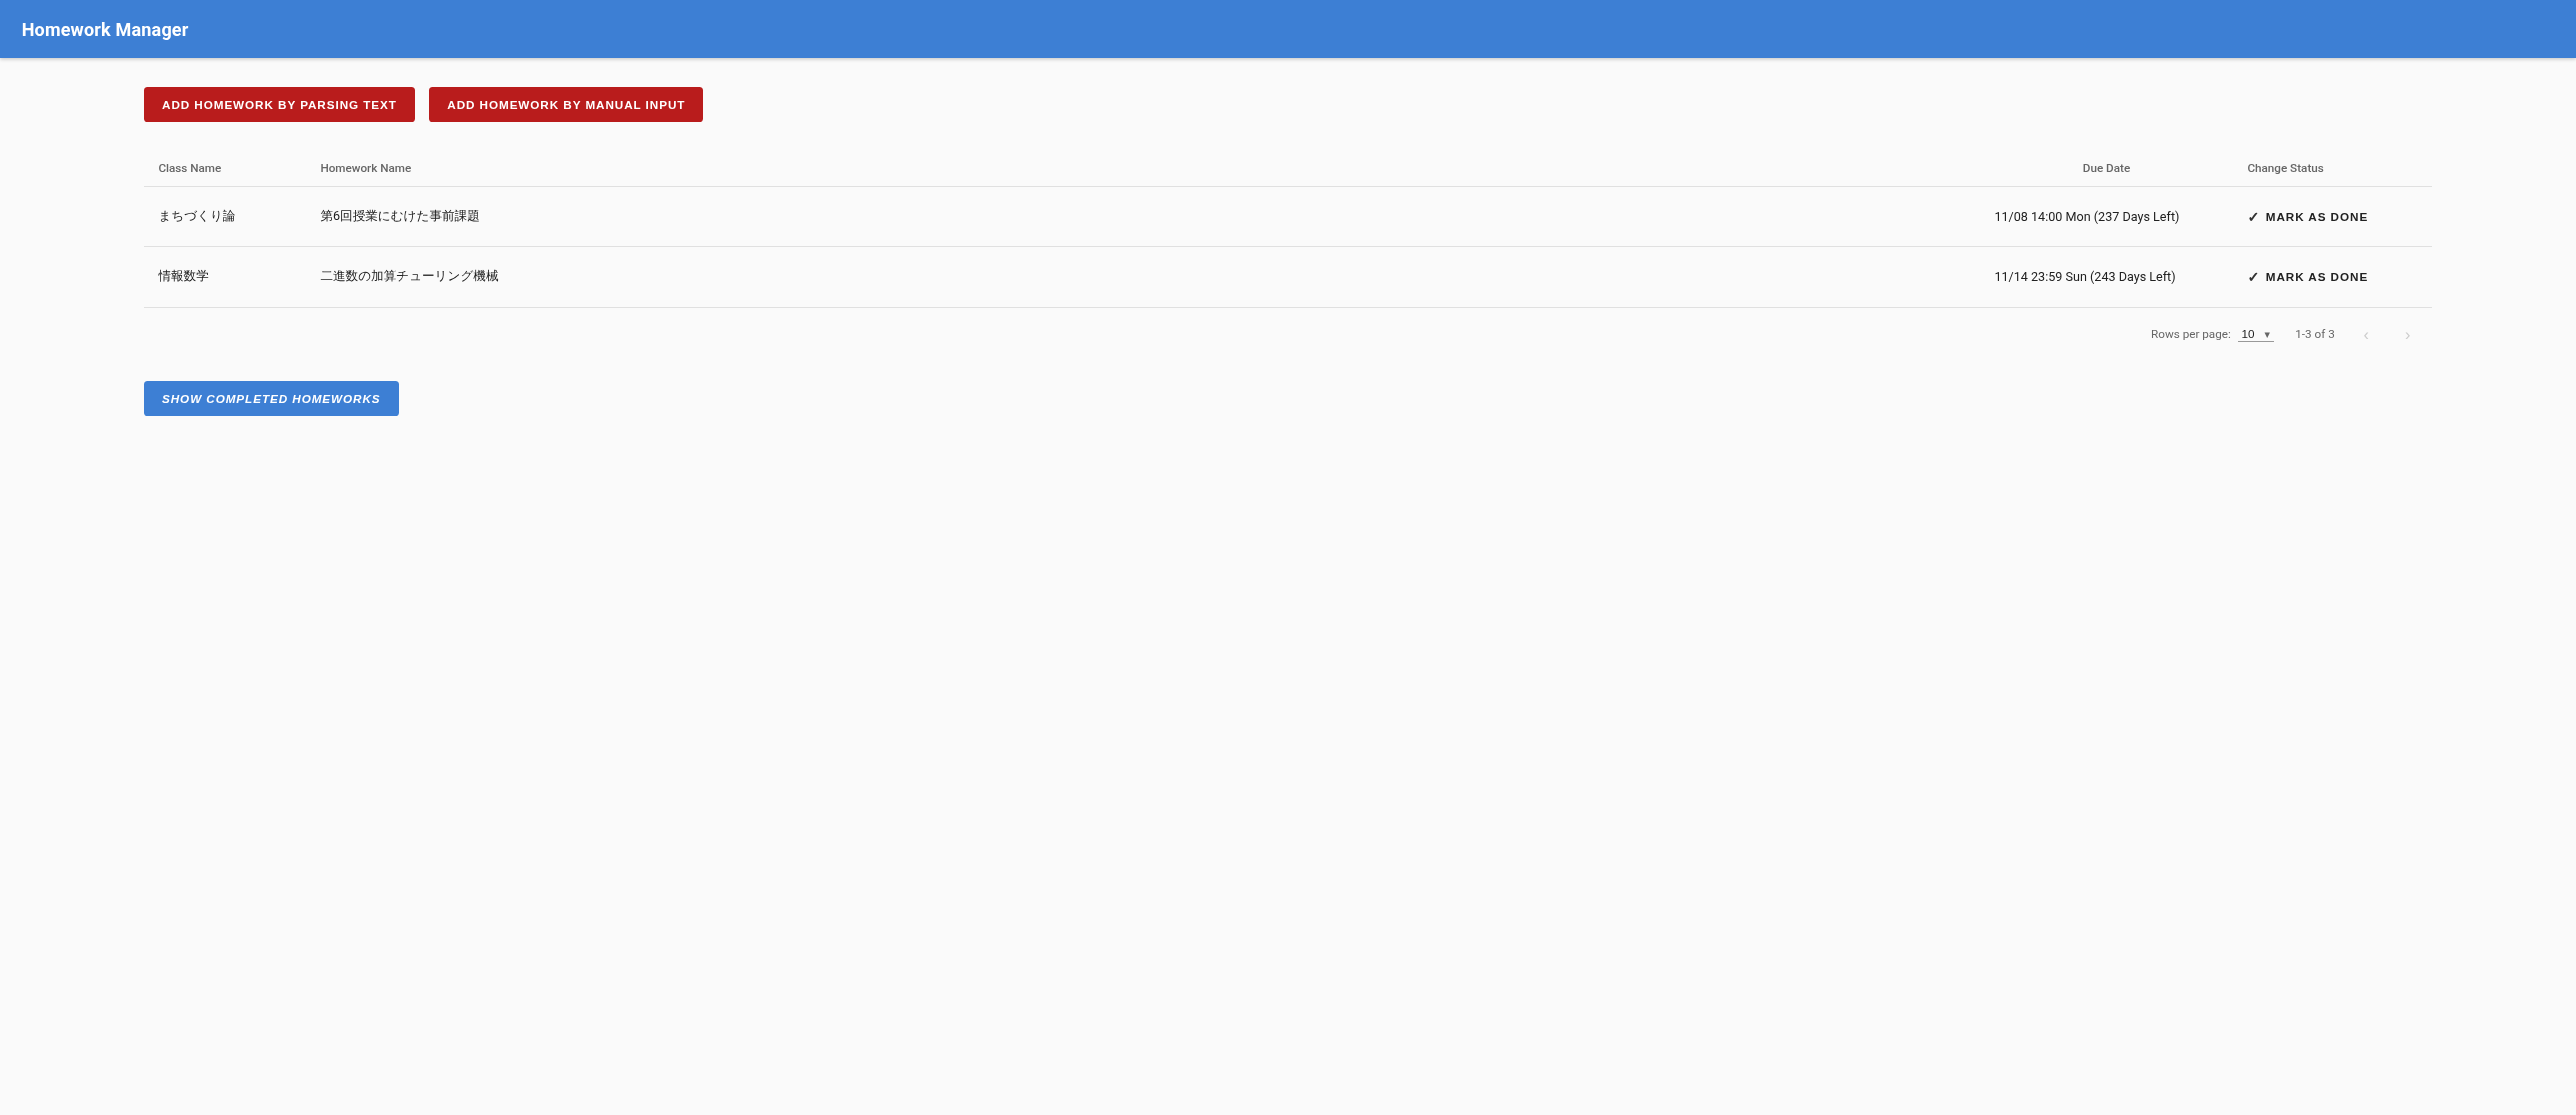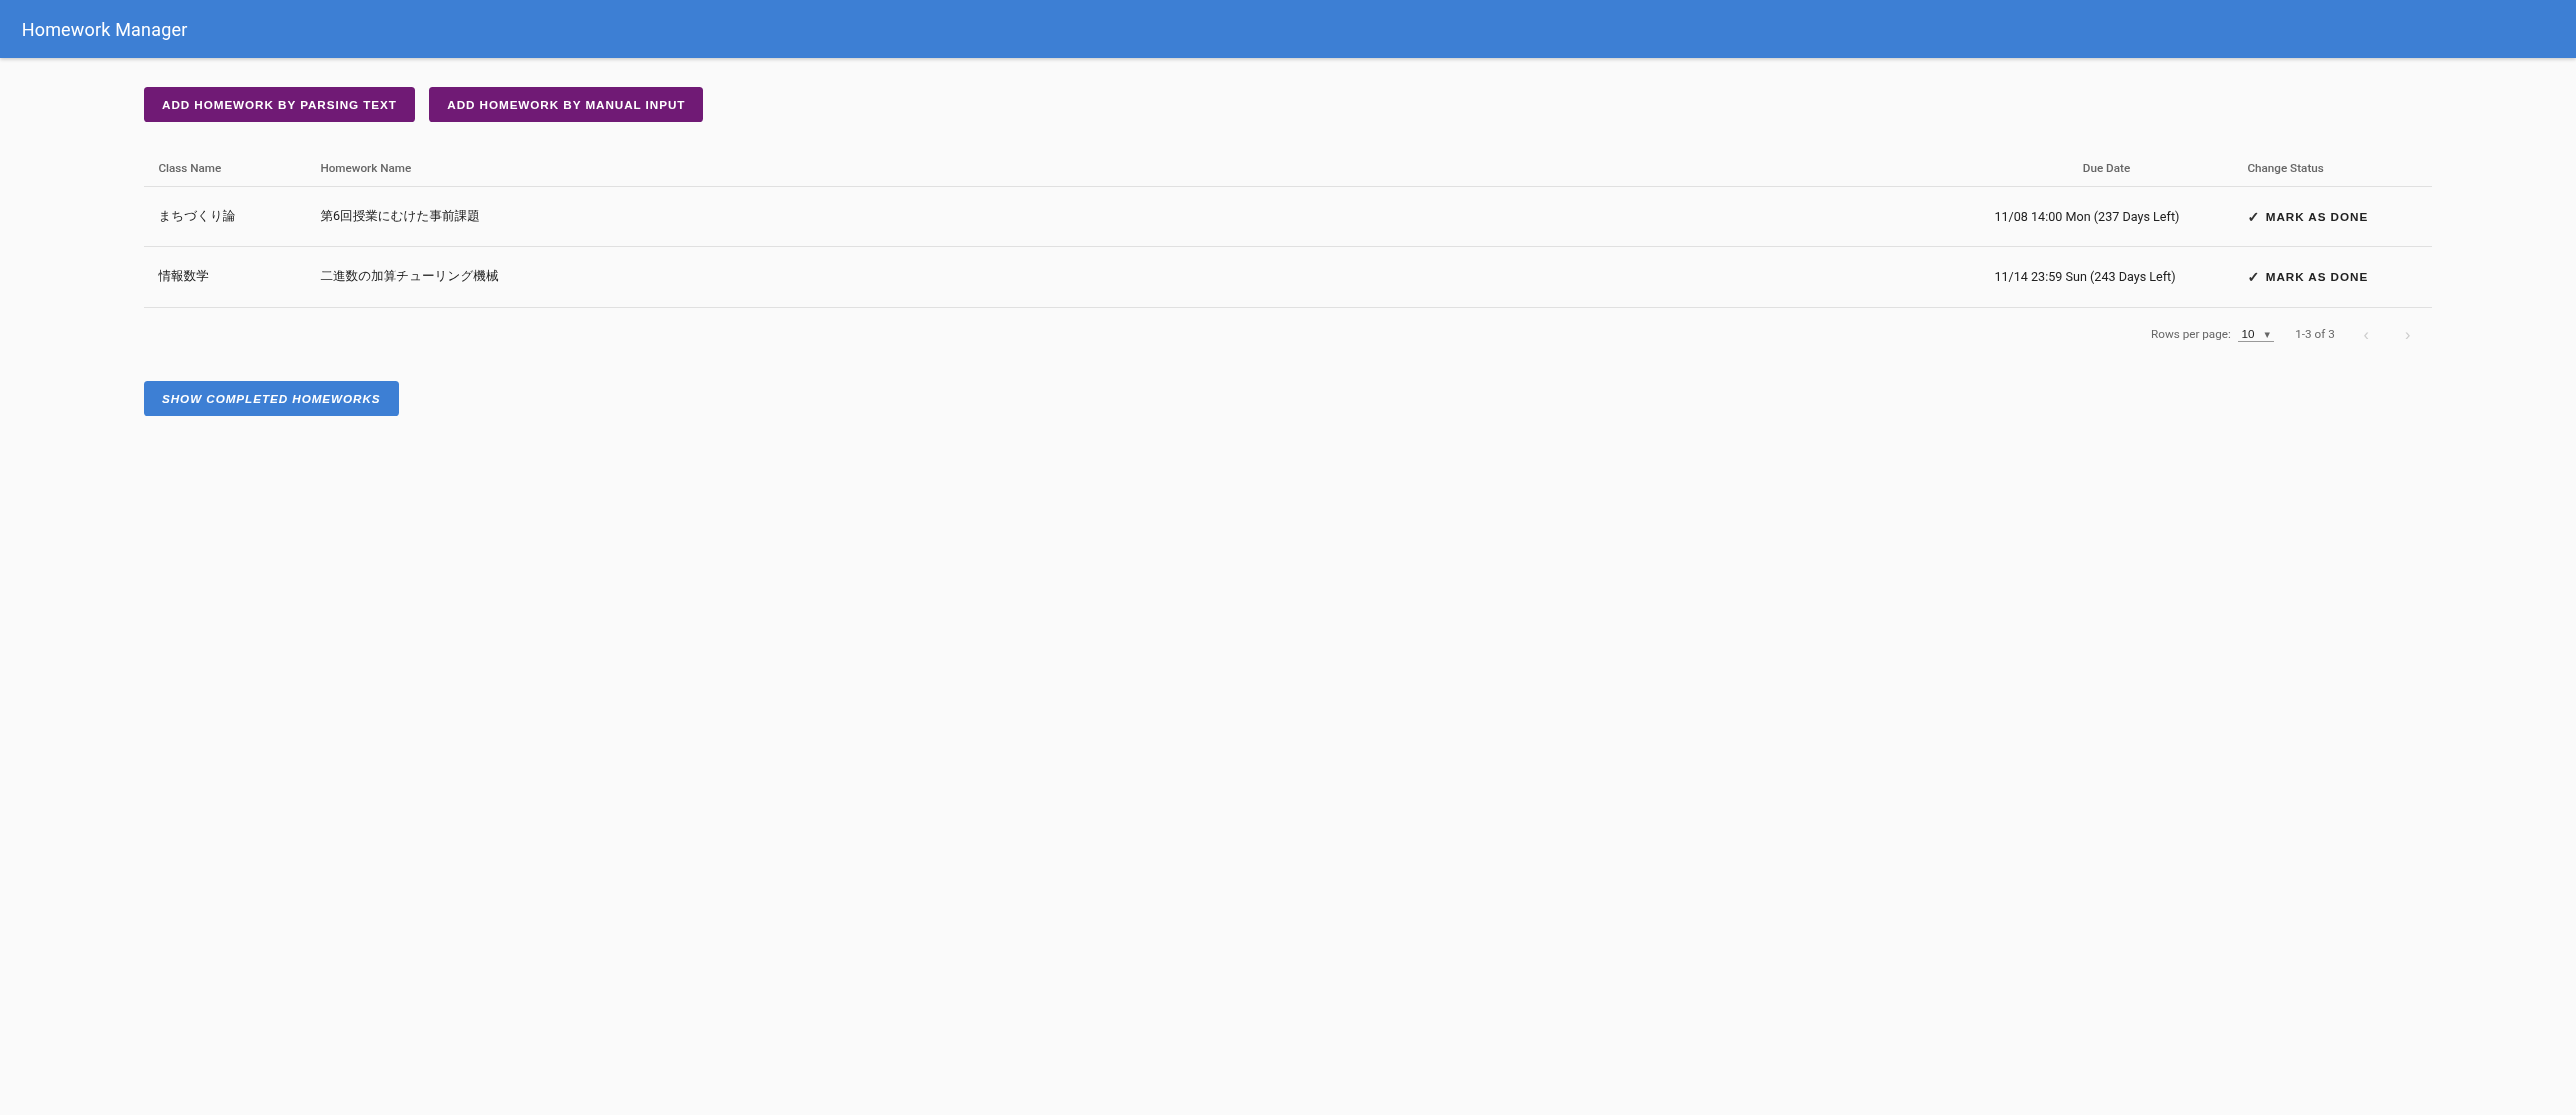--- a/index.html
+++ b/index.html
@@ -20,36 +20,36 @@
       color: white;
       padding: 0 21.7px;
       height: 58px;
       display: flex;
       align-items: center;
       box-shadow: 0 1.8px 3.6px rgba(0,0,0,0.2);
     }
 
     .app-bar-title {
       font-size: 18px;
-      font-weight: 400;
+      font-weight: 700;
       letter-spacing: 0.01em;
     }
 
     .main-content {
       padding: 29px 144px;
     }
 
     .button-row {
       display: flex;
       gap: 14.4px;
       margin-bottom: 29px;
     }
 
     .btn-primary {
-      background: #701a75;
+      background: #b91c1c;
       color: white;
       border: none;
       padding: 10.8px 18px;
       font-size: 11.7px;
       font-weight: 700;
       letter-spacing: 0.08em;
       text-transform: uppercase;
       cursor: pointer;
       border-radius: 3.6px;
       transition: background 0.2s;

